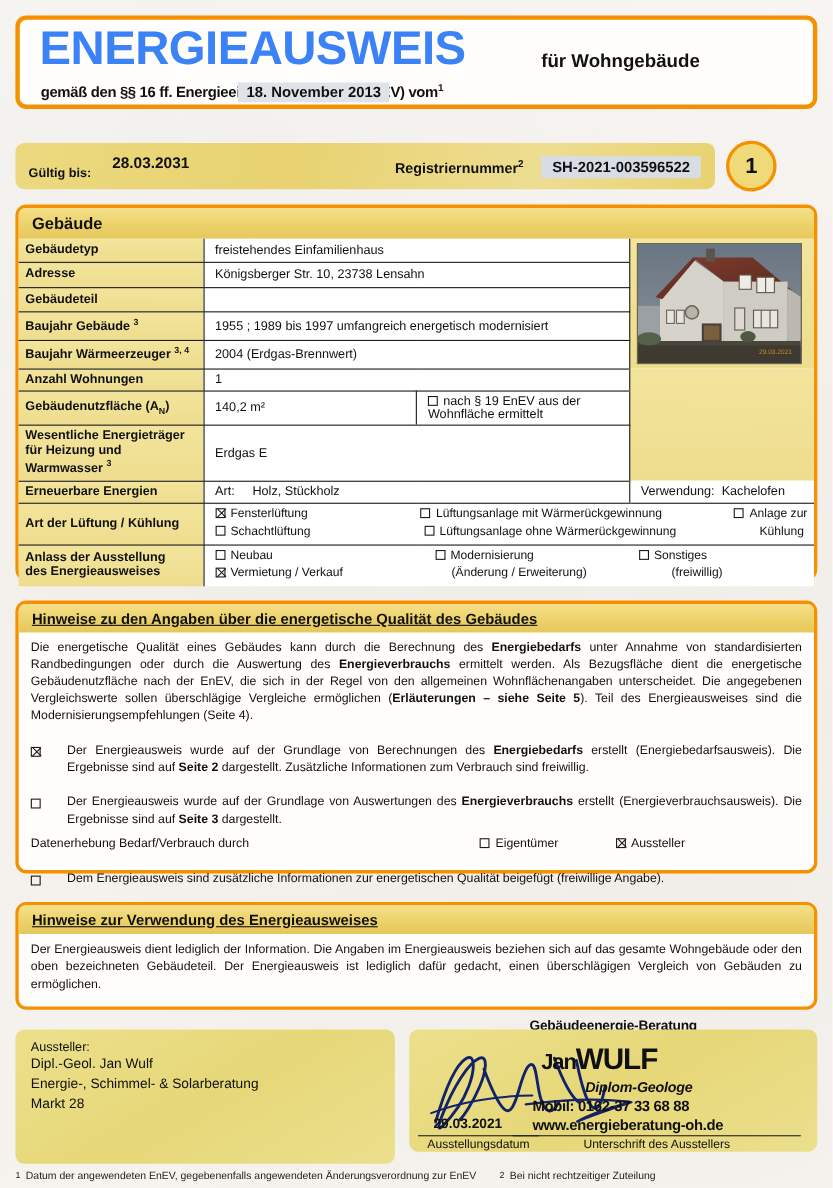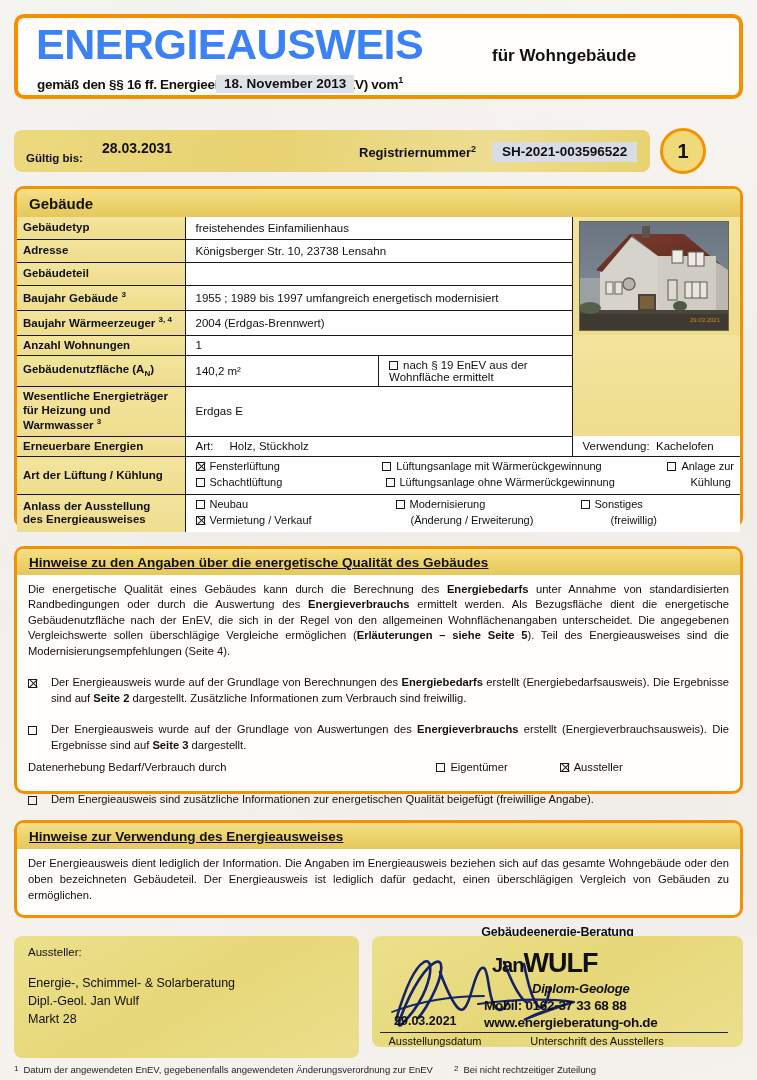--- a/index.html
+++ b/index.html
@@ -208,21 +208,21 @@
   
   .notes-body {
     padding: 7px 11px 6px 11px;
     font-size: 11.2px;
     line-height: 1.38;
     text-align: justify;
   }
   .notes-body p { margin: 0 0 7px 0; }
   .notes-body p:last-child { margin-bottom: 0; }
   .notes-body b { font-weight: bold; }
-  .para-cb { display: flex; align-items: flex-start; gap: 8px; margin-bottom: 7px; margin-top: 16px; }
+  .para-cb { display: flex; align-items: flex-start; gap: 18px; margin-bottom: 7px; margin-top: 16px; }
   .para-cb .cb { flex: 0 0 auto; margin-top: 3px; margin-right: 6px; }
   .para-cb .txt { flex: 1 1 auto; text-align: justify; font-size: 11.2px; line-height: 1.38; }
   .inline-row { display: flex; align-items: center; margin-bottom: 7px; font-size: 11.2px; }
   .inline-row .sp1 { width: 210px; }
   .inline-row .sp2 { width: 52px; }
 
   .usage-body {
     padding: 7px 11px;
     font-size: 11.2px;
     line-height: 1.42;
@@ -231,21 +231,21 @@
 
   
   #issuer-box {
     position: absolute;
     left: 14px; top: 936px; width: 345px; height: 122px;
     background: linear-gradient(150deg, #ece08c 0%, #e6d778 50%, #ecdf8d 100%);
     border-radius: 8px;
     box-sizing: border-box;
     padding: 10px 14px;
   }
-  .issuer-label { font-size: 11.5px; font-weight: normal; margin-bottom: 16px; }
+  .issuer-label { font-size: 11.5px; font-weight: normal; }
   .issuer-lines { font-size: 12.5px; line-height: 1.45; }
 
   #stamp-box {
     position: absolute;
     left: 372px; top: 936px; width: 371px; height: 111px;
     background: linear-gradient(150deg, #ece08c 0%, #e6d778 50%, #ecdf8d 100%);
     border-radius: 8px;
     box-sizing: border-box;
   }
   .brand-top {
@@ -541,22 +541,22 @@
   </div>
 
   <div class="frame" id="usage-frame">
     <div class="section-head">Hinweise zur Verwendung des Energieausweises</div>
     <div class="usage-body">Der Energieausweis dient lediglich der Information. Die Angaben im Energieausweis beziehen sich auf das gesamte Wohngebäude oder den oben bezeichneten Gebäudeteil. Der Energieausweis ist lediglich dafür gedacht, einen überschlägigen Vergleich von Gebäuden zu ermöglichen.</div>
   </div>
 
   <div id="issuer-box">
     <div class="issuer-label">Aussteller:</div>
     <div class="issuer-lines">
+      <div>Dipl.-Geol. Jan Wulf</div>
       <div>Energie-, Schimmel- &amp; Solarberatung</div>
-      <div>Dipl.-Geol. Jan Wulf</div>
       <div>Markt 28</div>
     </div>
   </div>
 
   <div class="brand-top">Gebäudeenergie-Beratung</div>
   <div id="stamp-box">
     <svg class="signature" width="270" height="100" viewBox="0 0 270 100" xmlns="http://www.w3.org/2000/svg">
       <g fill="none" stroke="#12226b" stroke-width="2.6" stroke-linecap="round">
         <path d="M18,78 C26,50 36,26 46,20 C54,16 54,30 48,46 C42,62 30,76 24,82 C20,86 20,82 24,72 C34,46 48,24 58,20 C66,17 64,32 58,46 C52,60 44,72 40,76"></path>
         <path d="M62,30 C68,46 74,60 80,66 C86,72 90,62 94,48 C98,34 102,24 106,26 C110,28 110,46 114,58 C118,70 124,72 130,60"></path>

